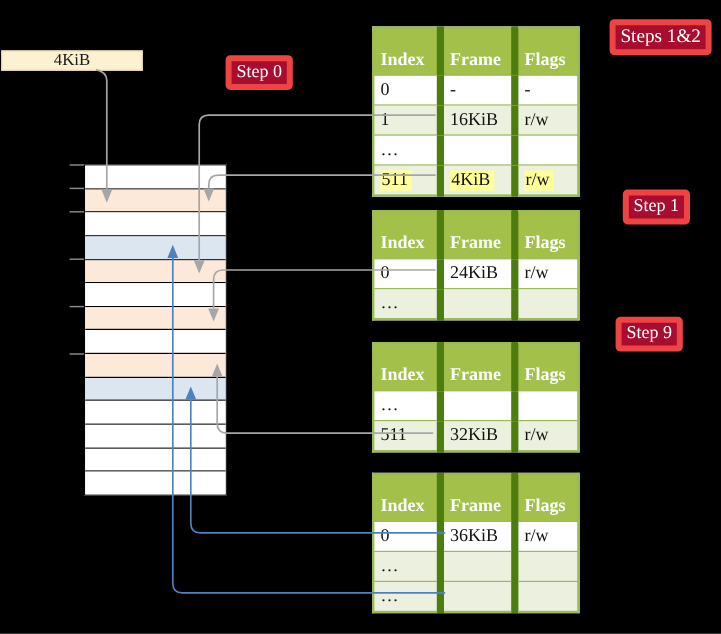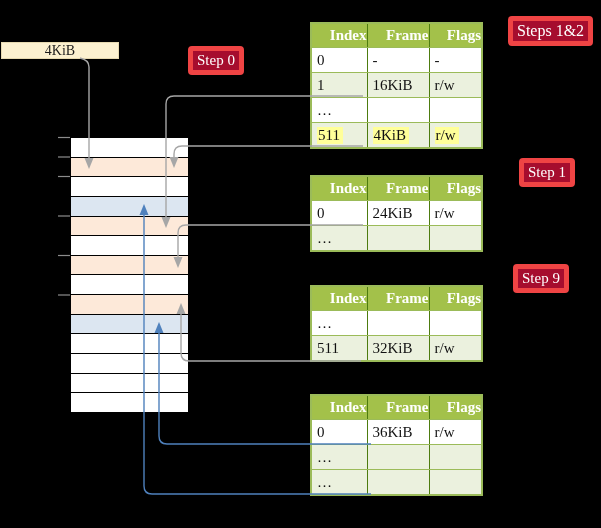--- a/index.html
+++ b/index.html
@@ -48,28 +48,28 @@
   .mrow.blue{background:var(--memory-blue);}
   
   table.ptable{
     position:absolute;left:310px;width:171px;table-layout:fixed;
     border-collapse:collapse;border:2px solid var(--table-border-green);
     font-size:15px;color:#111;background:#fff;z-index:2;
   }
   #table-0{top:22px;} #table-1{top:175px;} #table-2{top:285px;} #table-3{top:394px;}
   table.ptable th{
     background:var(--table-header-green);color:#fff;font-weight:bold;
-    text-align:right;height:23px;padding:0 0 0 5px;
+    text-align:left;height:23px;padding:15px 0 0 5px;
     border-bottom:1px solid var(--table-border-green);
   }
   table.ptable td{
     height:24px;padding:0 0 0 5px;
     border-bottom:1px solid var(--table-border-green);white-space:nowrap;
   }
-  table.ptable th+th, table.ptable td+td{border-left:1px solid #4d7c0f;}
+  table.ptable th+th, table.ptable td+td{border-left:6px solid #4d7c0f;}
   table.ptable tr.shaded td{background:var(--table-row-green);}
   .hl{background:var(--highlight-yellow);padding:0 3px 1px 1px;}
   
   .overlay{position:absolute;left:0;top:0;z-index:5;pointer-events:none;}
   .c-gray{stroke:var(--arrow-gray);stroke-width:1.4;fill:none;}
   .c-blue{stroke:var(--arrow-blue);stroke-width:1.4;fill:none;}
   .ah-gray{fill:var(--arrow-gray);stroke:none;}
   .ah-blue{fill:var(--arrow-blue);stroke:none;}
   .tick{stroke:#8c8c8c;stroke-width:1.2;}
 </style>

